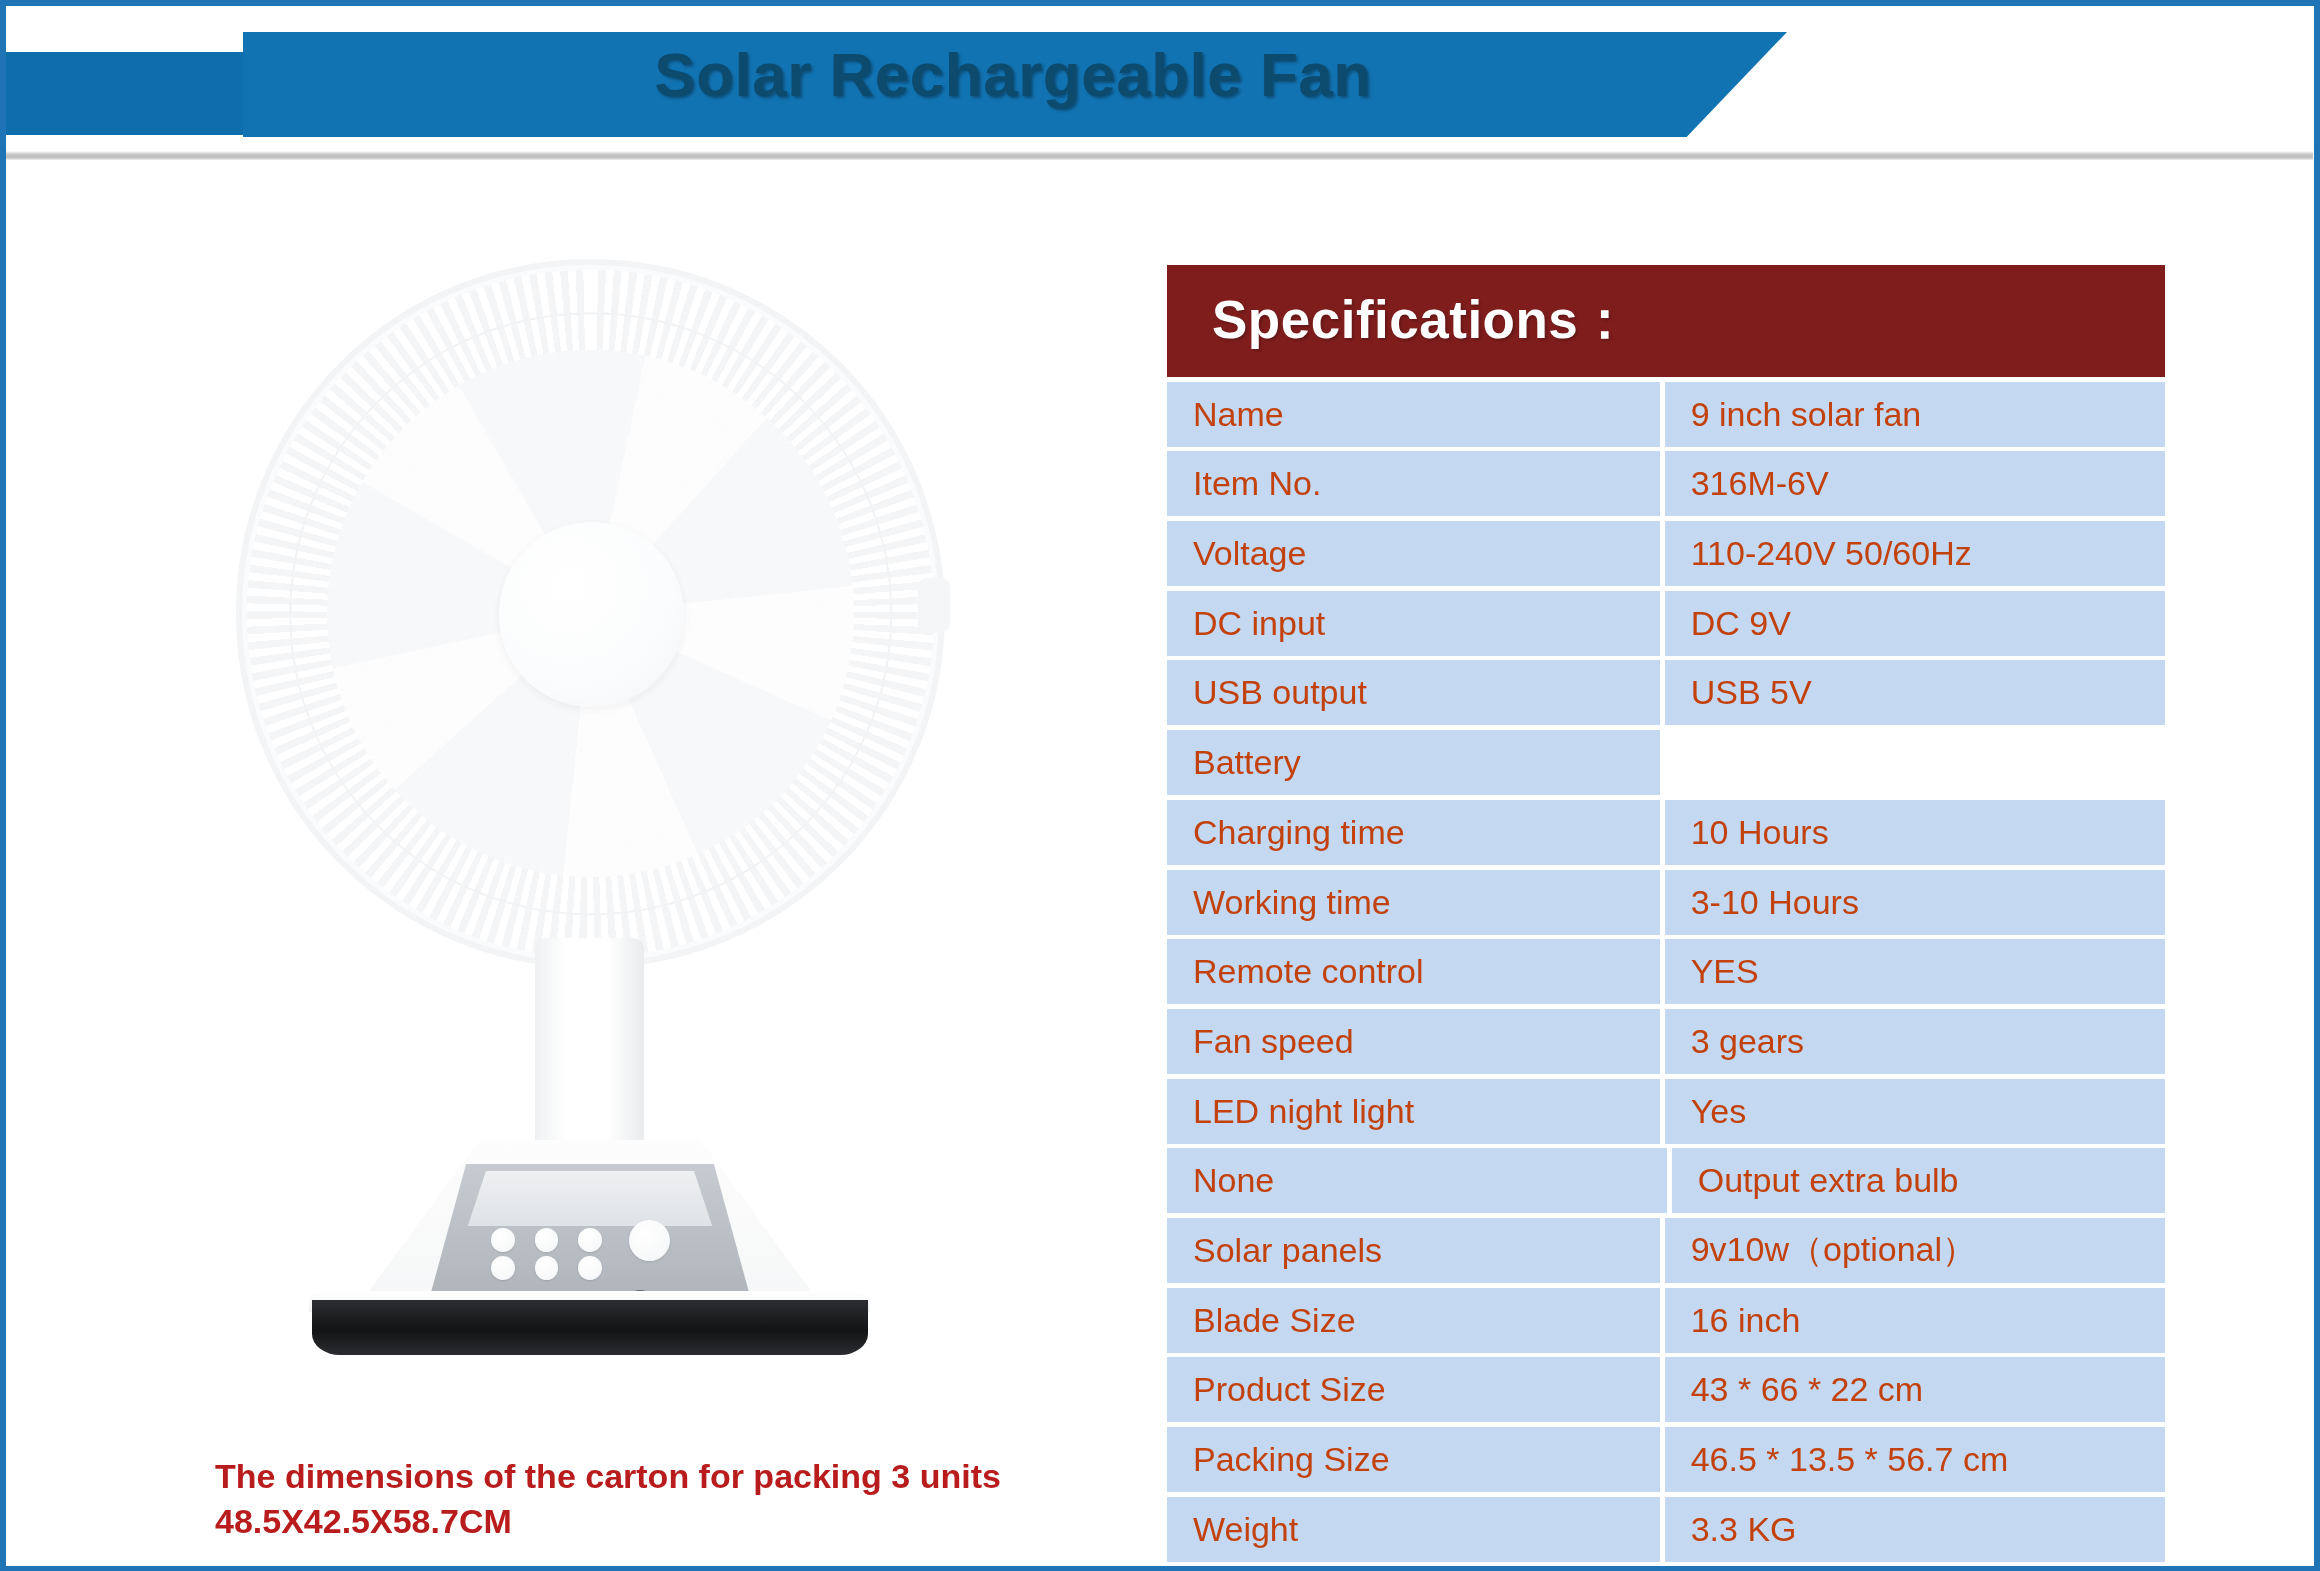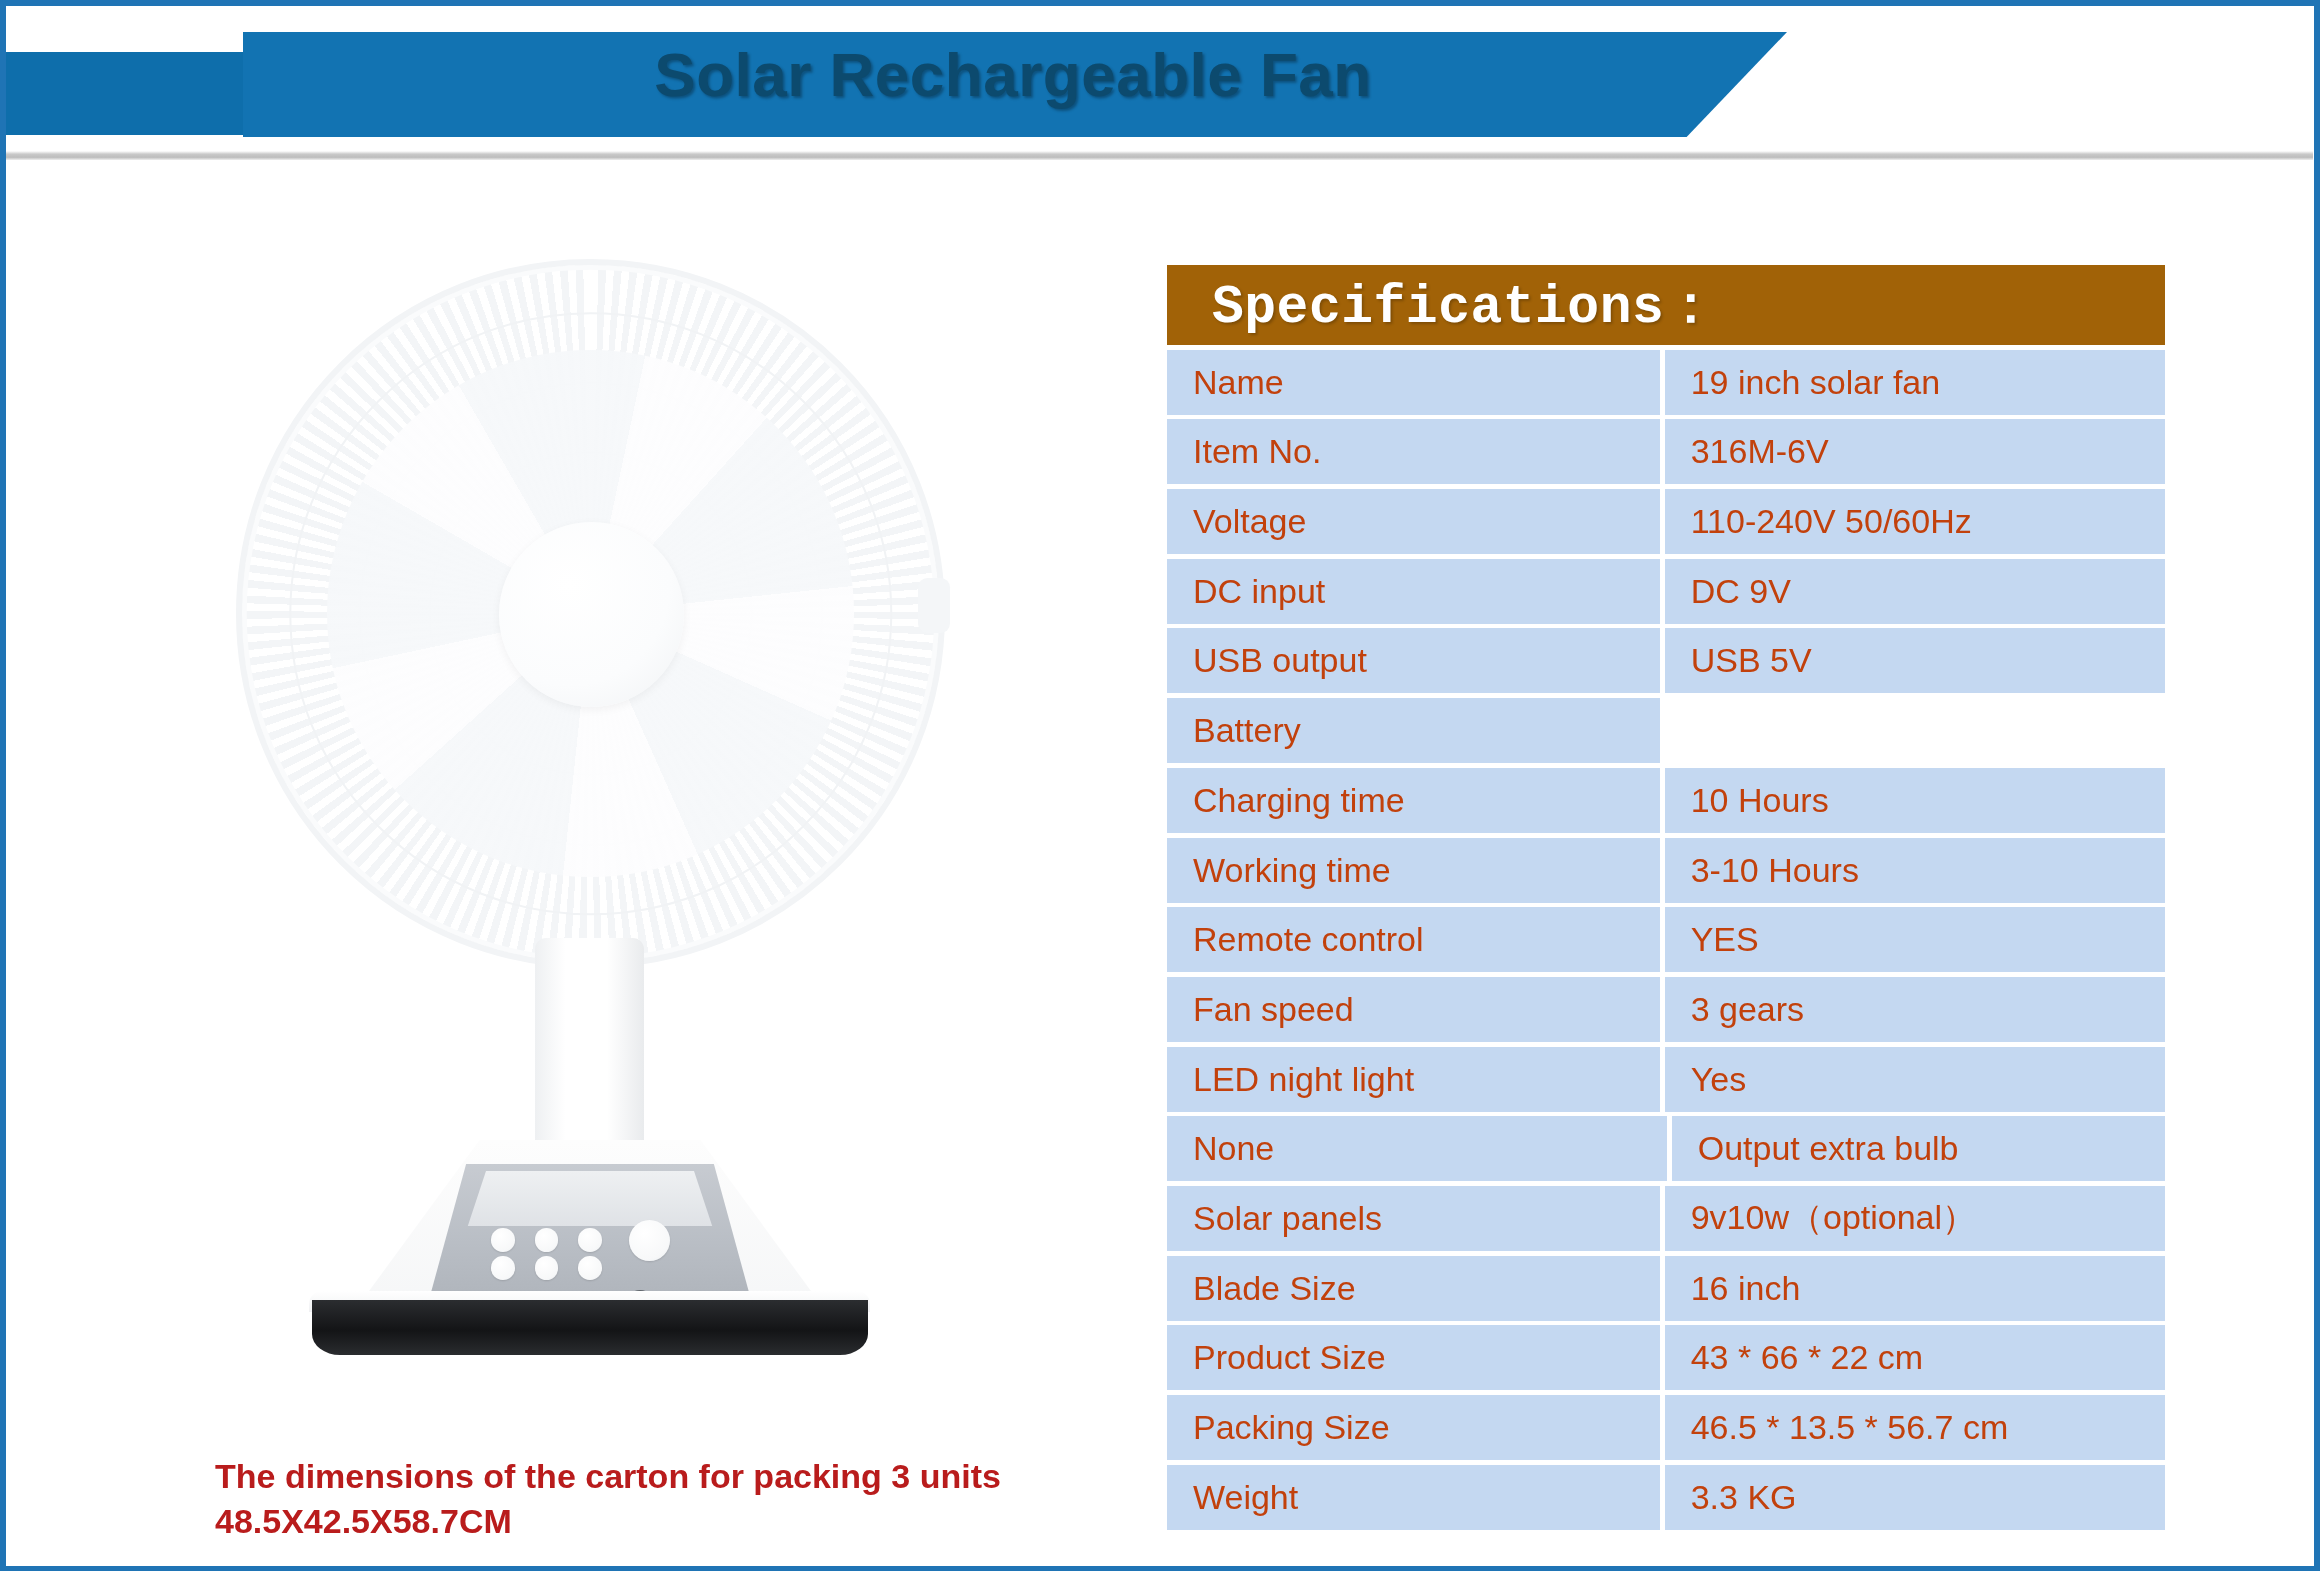--- a/index.html
+++ b/index.html
@@ -284,27 +284,26 @@
   .caption div { white-space: nowrap; }
 
   
   .spec-table {
     position: absolute;
     left: 1161px;
     top: 259px;
     width: 998px;
   }
   .spec-header {
-    height: 80px;
-    background: #a16207;
+    height: 112px;
+    background: #7f1d1d;
     display: flex;
     align-items: center;
     padding-left: 45px;
     box-sizing: border-box;
-    font-family: Liberation Mono, monospace;
   }
   .spec-header-text {
     color: #ffffff;
     font-size: 53px;
     font-weight: bold;
     letter-spacing: 0.5px;
     text-shadow: 1.9px 1.9px 2.8px rgba(0,0,0,0.22);
   }
   .spec-row {
     display: flex;
@@ -397,21 +396,21 @@
   <div class="spec-table">
     <div class="spec-header">
       <span class="spec-header-text">Specifications：</span>
     </div>
     <div id="spec-rows">
         <div class="spec-row">
           <div class="spec-cell key">
             <span>Name</span>
           </div>
           <div class="spec-cell val">
-            <span>19 inch solar fan</span>
+            <span>9 inch solar fan</span>
           </div>
         </div>
         <div class="spec-row">
           <div class="spec-cell key">
             <span>Item No.</span>
           </div>
           <div class="spec-cell val">
             <span>316M-6V</span>
           </div>
         </div>

